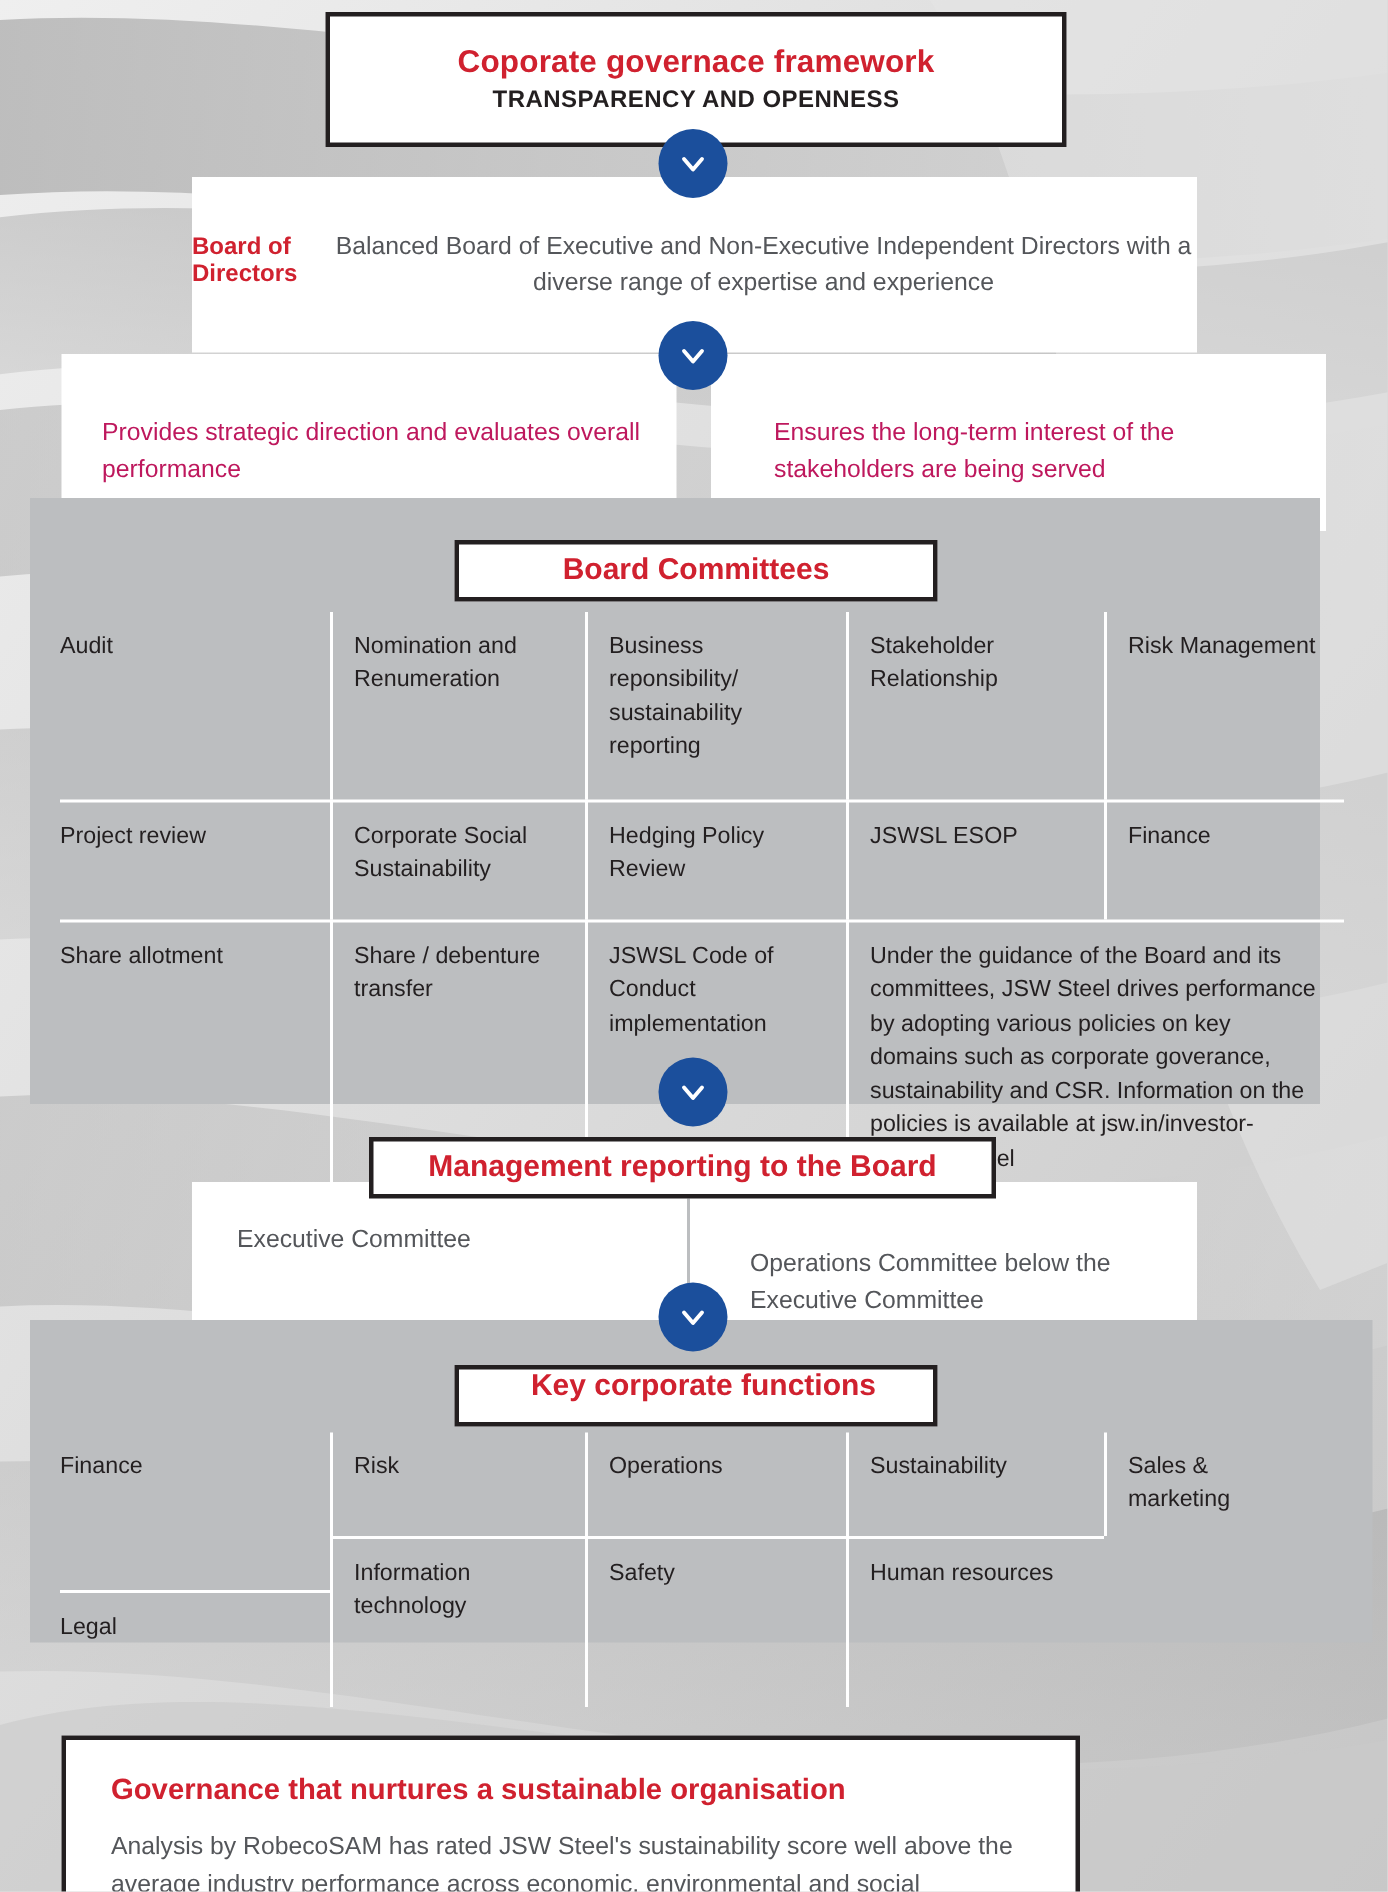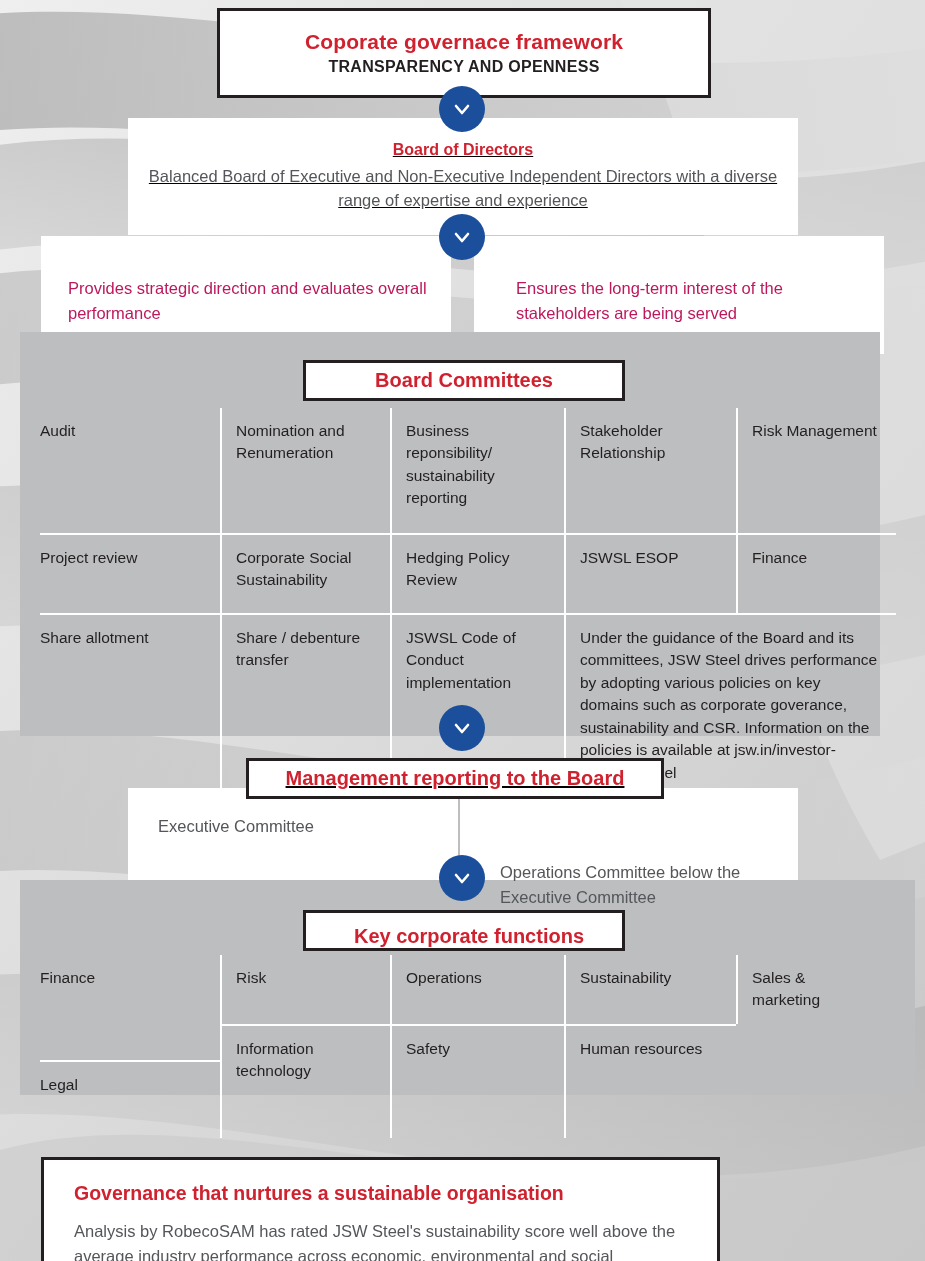--- a/index.html
+++ b/index.html
@@ -29,21 +29,21 @@
 
   
   #header-box{left:217px;top:8px;width:494px;height:90px;
     display:flex;flex-direction:column;align-items:center;justify-content:center;}
   #header-title{font-size:21px;letter-spacing:.1px;line-height:1.15;}
   #header-sub{font-size:16px;letter-spacing:.3px;margin-top:4px;}
 
   
   #bod-panel{left:128px;top:118px;width:670px;height:117px;}
   #bod-inner{position:absolute;left:128px;top:118px;width:670px;height:117px;z-index:3;
-    display:flex;flex-direction:column;align-items:center;justify-content:center;text-decoration:underline;}
+    display:flex;flex-direction:row;align-items:center;justify-content:center;}
   #bod-title{font-size:16px;margin-bottom:6px;}
   #bod-desc{font-size:16.5px;color:#54565a;text-align:center;line-height:1.45;}
 
   
   #roles-left{left:41px;top:236px;width:410px;height:118px;}
   #roles-right{left:474px;top:236px;width:410px;height:118px;}
   .role-text{position:absolute;z-index:3;font-size:16.5px;color:#be185d;line-height:1.5;}
   #roles-left-text{left:68px;top:276px;width:360px;}
   #roles-right-text{left:516px;top:276px;width:360px;}
 
@@ -67,30 +67,30 @@
   #committee-grid .cell.c0{border-left:none;padding-left:0;}
   #committee-grid .cell.r1,#committee-grid .cell.r2{border-top:2px solid #ffffff;}
   #committee-grid .r0{min-height:125px;}
   #committee-grid .r1{min-height:80px;}
   #committee-grid .r2{min-height:86px;}
   .note-blue{color:#3b5ca8;font-size:12.3px;line-height:1.55;}
 
   
   #mgmt-panel{left:128px;top:788px;width:670px;height:95px;}
   #mgmt-head{left:246px;top:758px;width:418px;height:41px;
-    display:flex;align-items:center;justify-content:center;text-decoration:underline;}
+    display:flex;align-items:center;justify-content:center;}
   #mgmt-head span{font-size:20px;}
   #mgmt-divider{position:absolute;left:458px;top:795px;width:2px;height:82px;background:#bcbec0;z-index:4;}
   #mgmt-left{position:absolute;left:158px;top:814px;width:280px;z-index:3;font-size:16.5px;color:#54565a;line-height:1.5;}
-  #mgmt-right{position:absolute;left:500px;top:860px;width:290px;z-index:3;font-size:16.5px;color:#54565a;line-height:1.5;}
+  #mgmt-right{position:absolute;left:500px;top:830px;width:290px;z-index:3;font-size:16.5px;color:#54565a;line-height:1.5;}
 
   
   #kcf-panel{left:20px;top:880px;width:895px;height:215px;}
   #kcf-head{left:303px;top:910px;width:322px;height:41px;
-    display:flex;align-items:flex-end;justify-content:center;padding-left:10px;}
+    display:flex;align-items:flex-start;justify-content:center;padding-left:10px;}
   #kcf-head span{font-size:20px;}
   #kcf-grid{
     left:40px;top:955px;width:850px;
     grid-template-columns:180px 170px 174px 172px 154px;
   }
   #kcf-grid .cell{
     color:#231f20;font-size:15.5px;line-height:1.45;
     border-left:2px solid #ffffff;padding:12px 14px 12px 14px;box-sizing:border-box;
   }
   #kcf-grid .cell.c0{border-left:none;padding-left:0;}

